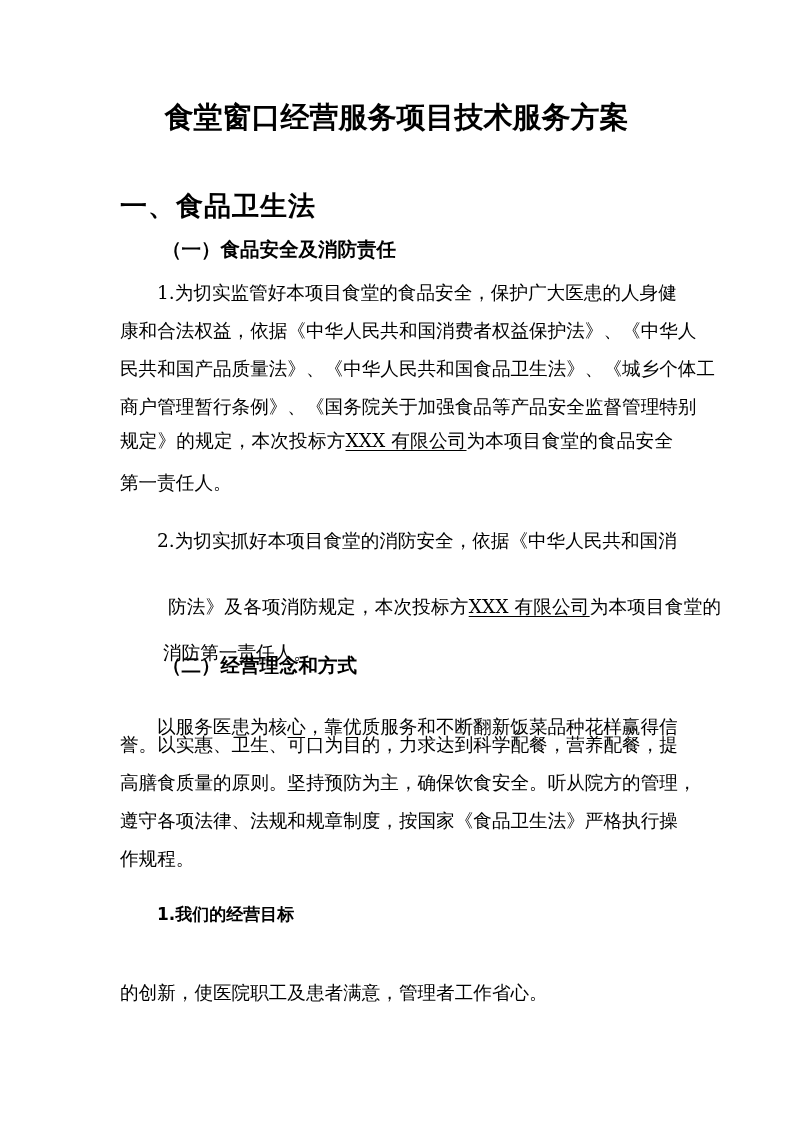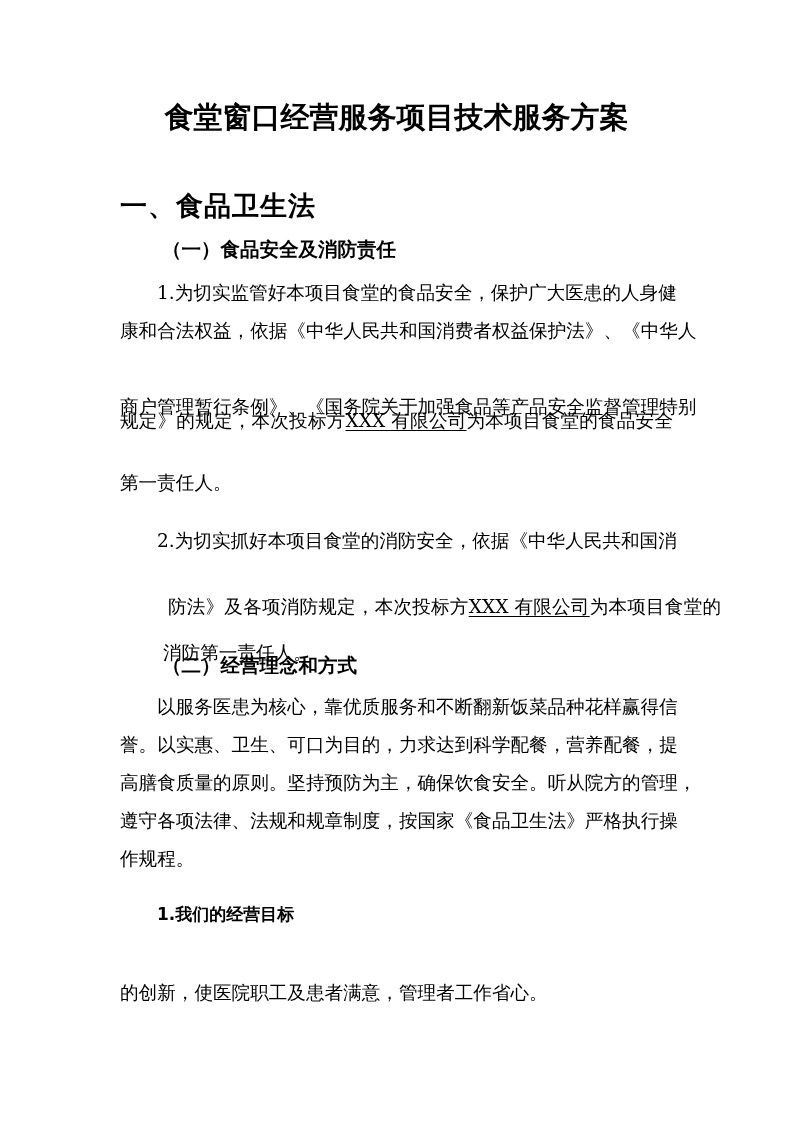--- a/index.html
+++ b/index.html
@@ -26,35 +26,36 @@
 
 <div class="page">
   <div class="title">食堂窗口经营服务项目技术服务方案</div>
 
   <div class="h1">一、食品卫生法</div>
 
   <div class="h2" style="top:236px;">（一）食品安全及消防责任</div>
 
   <div class="line indent" style="top:280px;">1.为切实监管好本项目食堂的食品安全，保护广大医患的人身健</div>
   <div class="line" style="top:318px;">康和合法权益，依据《中华人民共和国消费者权益保护法》、《中华人</div>
+  <div class="line" style="top:356px;">民共和国产品质量法》、《中华人民共和国食品卫生法》、《城乡个体工</div>
   <div class="line" style="top:394px;">商户管理暂行条例》、《国务院关于加强食品等产品安全监督管理特别</div>
-  <div class="line" style="top:408px;">
+  <div class="line" style="top:428px;">
     <span>规定》的规定，本次投标方</span><span class="u">XXX 有限公司</span><span>为本项目食堂的食品安全</span>
   </div>
   <div class="line last" style="top:470px;">第一责任人。</div>
 
   <div class="line indent" style="top:528px;">2.为切实抓好本项目食堂的消防安全，依据《中华人民共和国消</div>
   <div class="line" style="top:594px;margin-left:48px;">
     <span>防法》及各项消防规定，本次投标方</span><span class="u">XXX 有限公司</span><span>为本项目食堂的</span>
   </div>
   <div class="line last" style="top:640px;margin-left:43px;">消防第一责任人。</div>
 
   <div class="h2" style="top:652px;">（二）经营理念和方式</div>
 
-  <div class="line indent" style="top:694px;">以服务医患为核心，靠优质服务和不断翻新饭菜品种花样赢得信</div>
+  <div class="line indent" style="top:714px;">以服务医患为核心，靠优质服务和不断翻新饭菜品种花样赢得信</div>
   <div class="line" style="top:732px;">誉。以实惠、卫生、可口为目的，力求达到科学配餐，营养配餐，提</div>
   <div class="line" style="top:770px;">高膳食质量的原则。坚持预防为主，确保饮食安全。听从院方的管理，</div>
   <div class="line" style="top:808px;">遵守各项法律、法规和规章制度，按国家《食品卫生法》严格执行操</div>
   <div class="line last" style="top:846px;">作规程。</div>
 
   <div class="h3" style="top:903px;">1.我们的经营目标</div>
 
   <div class="line last" style="top:980px;">的创新，使医院职工及患者满意，管理者工作省心。</div>
 </div>
 

